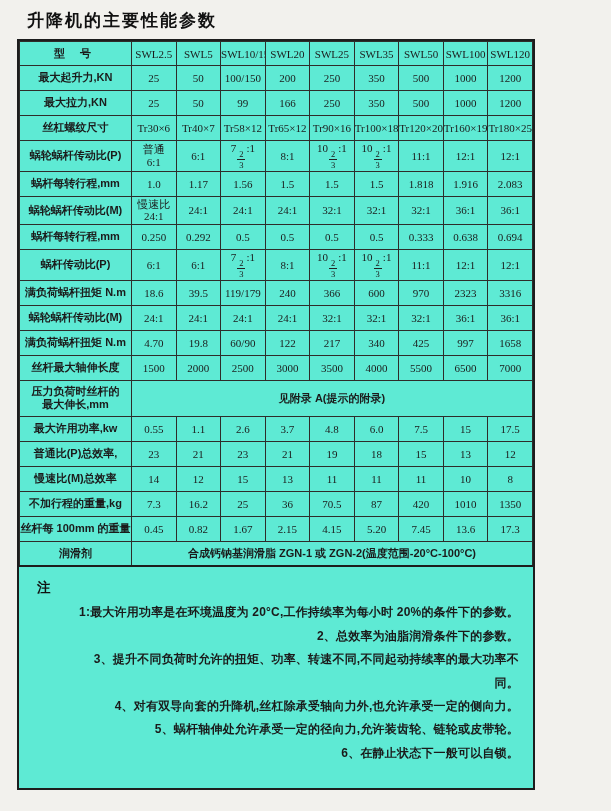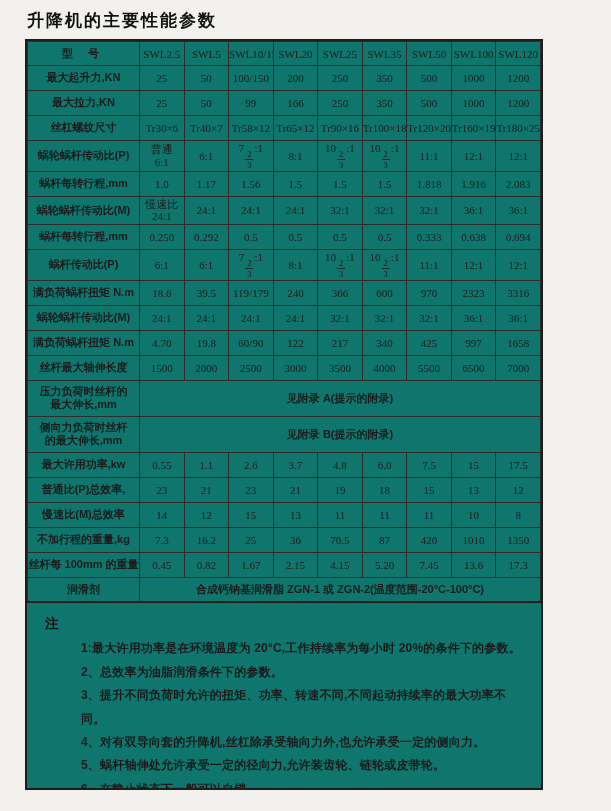--- a/index.html
+++ b/index.html
@@ -12,26 +12,26 @@
   }
   .page-title{
     margin:9px 12px 7px 27px;
     font-family:"Liberation Sans", sans-serif;
     font-weight:bold;
     font-size:17px;
     letter-spacing:2px;
     color:#111;
   }
   .sheet{
-    margin:0 25px;
+    margin:0 17px;
     width:518px;
     height:751px;
     box-sizing:border-box;
     border:2px solid #1d1d1d;
-    background:#0f766e;
+    background:#5eead4;
     overflow:hidden;
   }
   table.spec{
     width:100%;
     border-collapse:collapse;
     table-layout:fixed;
   }
   table.spec th, table.spec td{
     border:1px solid #2e2c2a;
     text-align:center;
@@ -85,20 +85,21 @@
   }
   .notes-title{
     font-weight:bold;
     font-size:13.5px;
     color:#111;
   }
   .notes-list{
     list-style:none;
     margin:4px 0 0 0;
     padding:0 0 0 36px;
+    text-align:right;
   }
   .notes-list li{
     font-size:12px;
     font-weight:bold;
     line-height:1.95;
     color:#1a1a1a;
     letter-spacing:0.2px;
   }
 </style>
 </head>
@@ -270,25 +271,20 @@
           <td class="value-cell">4000</td>
           <td class="value-cell">5500</td>
           <td class="value-cell">6500</td>
           <td class="value-cell">7000</td>
         </tr>
         <tr class="tall">
           <th class="rowlabel">压力负荷时丝杆的
 最大伸长,mm</th>
           <td class="spancell" colspan="9">见附录 A(提示的附录)</td>
         </tr>
-        <tr class="tall">
-          <th class="rowlabel">侧向力负荷时丝杆
-的最大伸长,mm</th>
-          <td class="spancell" colspan="9">见附录 B(提示的附录)</td>
-        </tr>
         <tr>
           <th class="rowlabel">最大许用功率,kw</th>
           <td class="value-cell">0.55</td>
           <td class="value-cell">1.1</td>
           <td class="value-cell">2.6</td>
           <td class="value-cell">3.7</td>
           <td class="value-cell">4.8</td>
           <td class="value-cell">6.0</td>
           <td class="value-cell">7.5</td>
           <td class="value-cell">15</td>

